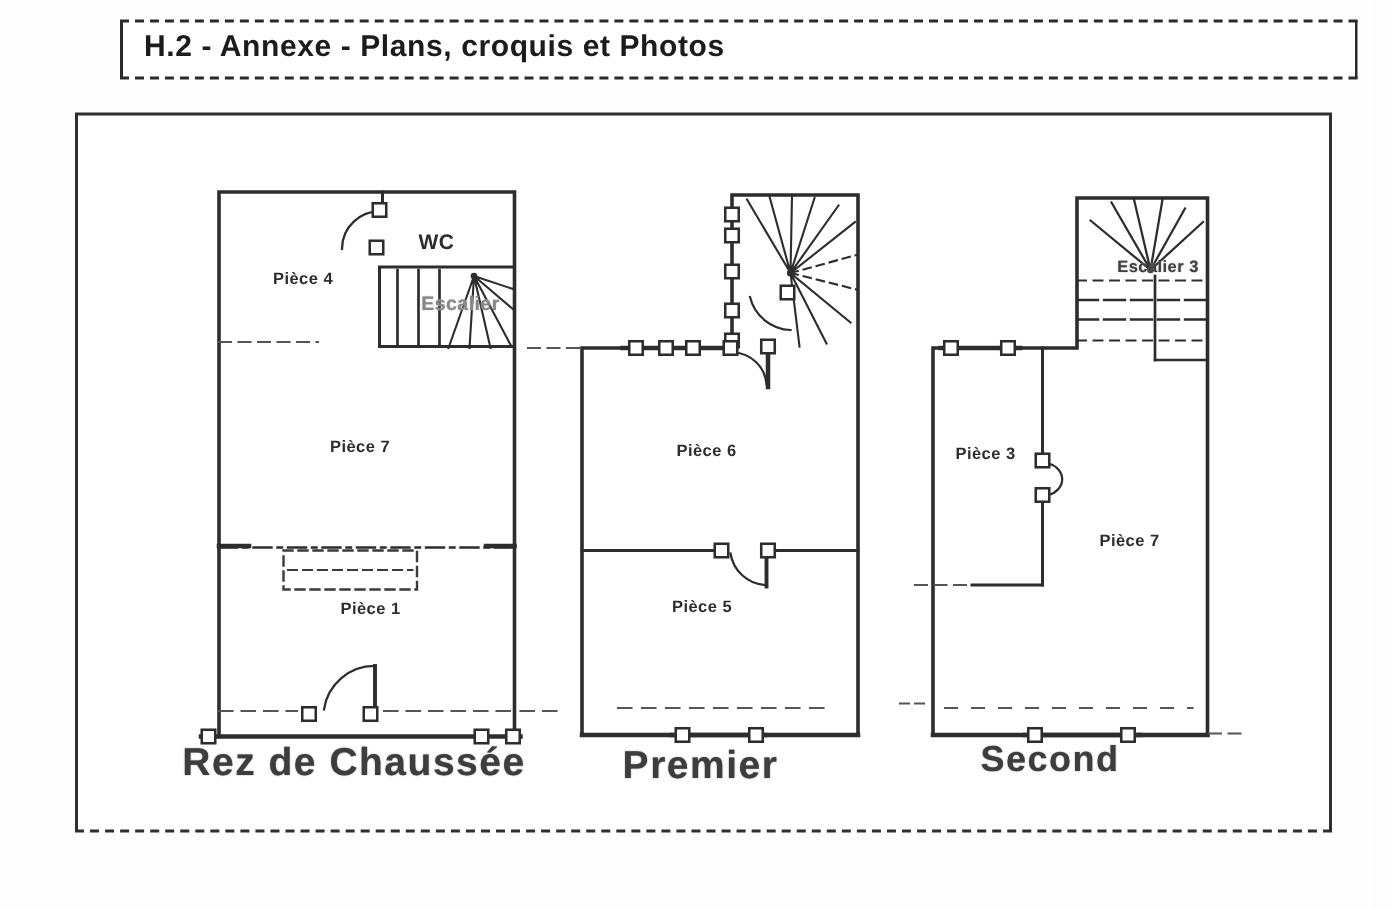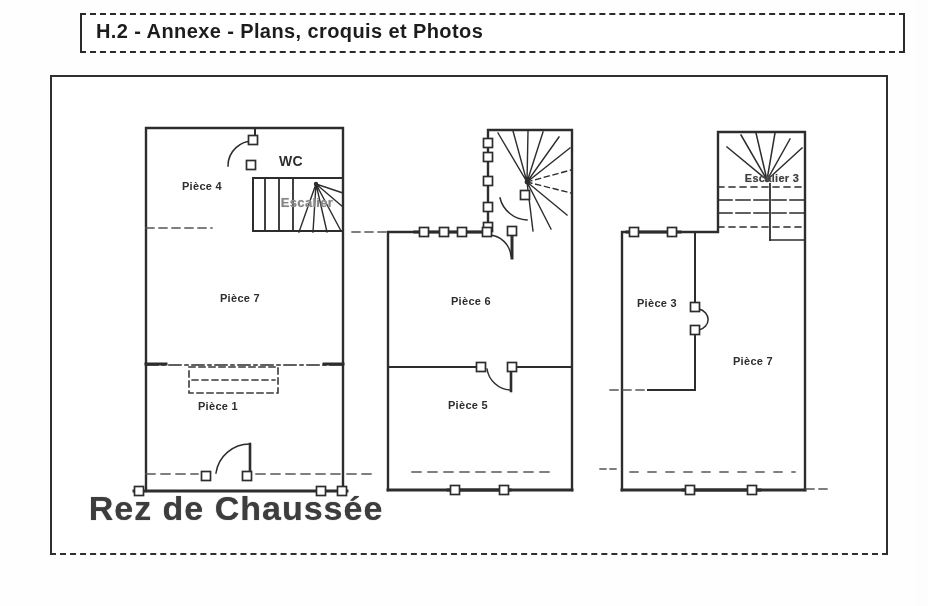--- a/index.html
+++ b/index.html
@@ -15,21 +15,21 @@
   #frame{position:absolute;left:50px;top:75px;width:834px;height:476px;
          border:2px solid #2f2f2f;border-bottom-style:dashed;background:#fff;}
   svg{position:absolute;left:0;top:0;}
   .room-label{position:absolute;transform:translate(-50%,-50%);font-size:11px;font-weight:bold;
               color:#2d2d2d;letter-spacing:0.3px;white-space:nowrap;}
   .room-label.wc{font-size:14px;}
   .room-label.faded{color:#878787;font-size:13px;text-shadow:0 0 1px #aaa;}
   .room-label.esc1{color:#3f3f3f;text-shadow:0 0 1px #999;}
   .floor-caption{position:absolute;transform:translate(-50%,-50%);font-weight:600;
               color:#3d3d3d;letter-spacing:1px;white-space:nowrap;text-shadow:0 0 1px #777;}
-  .cap-lg{font-size:34px;}
+  .cap-lg{font-size:26px;}
   .cap-md{font-size:24px;}
 </style>
 </head>
 <body>
 
 <div id="page">
 
   <div id="title-box">
     <span class="txt">H.2 - Annexe  - Plans, croquis et Photos</span>
   </div>
@@ -165,24 +165,26 @@
     <g stroke="#5a5a5a" fill="none">
       <path d="M924,2 V335" stroke-width="2"></path>
       <path d="M924,462 V595" stroke-width="2" stroke-dasharray="12 6"></path>
     </g>
   </svg>
 
   <div class="room-label" style="left:202px;top:186px">Pièce 4</div>
   <div class="room-label wc" style="left:291px;top:161px">WC</div>
   <div class="room-label faded" style="left:307px;top:202px">Escalier</div>
   <div class="room-label" style="left:240px;top:298px">Pièce 7</div>
-  <div class="room-label" style="left:218px;top:406px">Pièce 1</div>
+  <div class="room-label" style="left:247px;top:406px">Pièce 1</div>
 
   <div class="room-label" style="left:471px;top:301px">Pièce 6</div>
   <div class="room-label" style="left:468px;top:405px">Pièce 5</div>
 
   <div class="room-label esc1" style="left:772px;top:178px">Escalier 3</div>
   <div class="room-label" style="left:657px;top:303px">Pièce 3</div>
   <div class="room-label" style="left:753px;top:361px">Pièce 7</div>
 
   <div class="floor-caption cap-lg" style="left:236px;top:508px">Rez de Chaussée</div>
+  <div class="floor-caption cap-lg" style="left:467px;top:510px">Premier</div>
+  <div class="floor-caption cap-md" style="left:700px;top:507px">Second</div>
 
 </div>
 
 </body></html>

